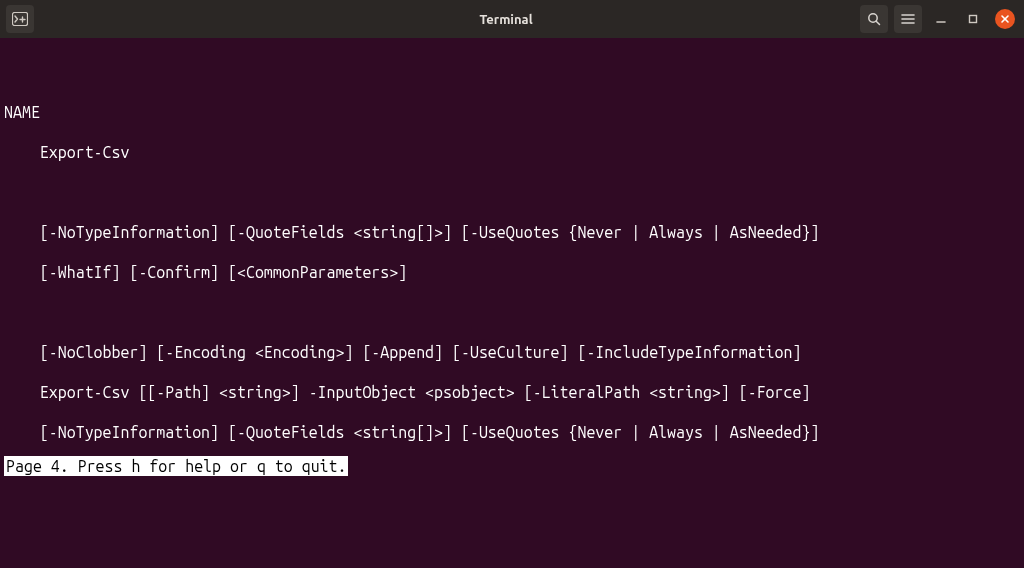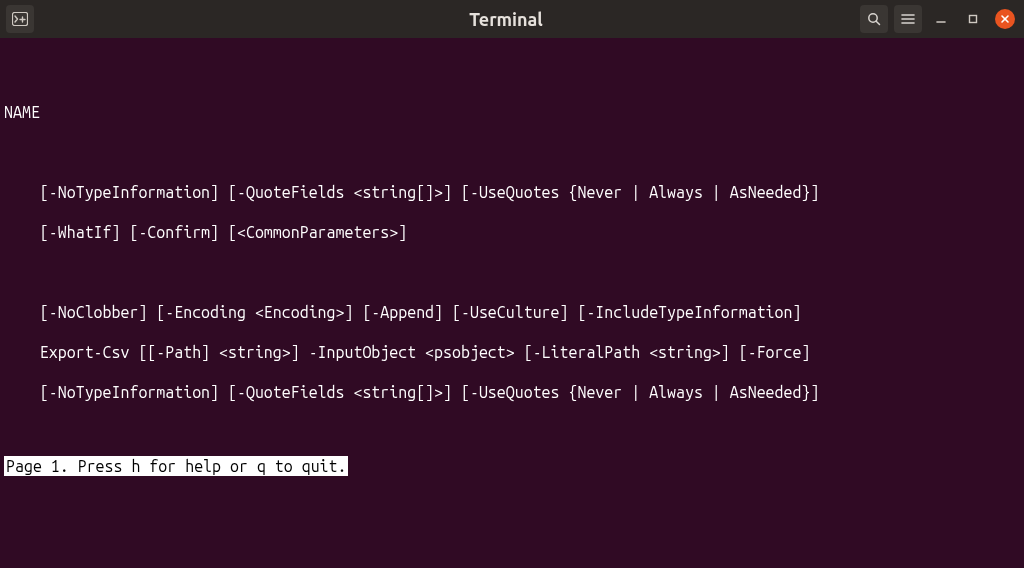--- a/index.html
+++ b/index.html
@@ -32,21 +32,21 @@
       align-items: center;
       justify-content: center;
       color: #d8d4cf;
     }
     .tb-title {
       position: absolute;
       left: 0; right: 12px;
       text-align: center;
       color: #e6e1dc;
       font-family: Ubuntu, "Segoe UI", sans-serif;
-      font-size: 18px;
+      font-size: 13px;
       font-weight: 600;
       pointer-events: none;
     }
     .tb-right {
       margin-left: auto;
       display: flex;
       align-items: center;
       gap: 6px;
     }
     .tb-action {
@@ -149,32 +149,33 @@
             <line x1="8" y1="2" x2="2" y2="8" stroke="#fff" stroke-width="1.6" stroke-linecap="round"></line>
           </svg>
       </div>
     </div>
   </div>
 </div>
 
 <div class="terminal">
 <div class="line"> </div>
 <div class="line">NAME</div>
+<div class="line">    <span>Export-Csv</span></div>
 <div class="line"> </div>
 <div class="line">    <span>[-NoTypeInformation] [-QuoteFields &lt;string[]&gt;] [-UseQuotes {Never | Always | AsNeeded}]</span></div>
 <div class="line">    <span>[-WhatIf] [-Confirm] [&lt;CommonParameters&gt;]</span></div>
 <div class="line"> </div>
 <div class="line">    <span>[-NoClobber] [-Encoding &lt;Encoding&gt;] [-Append] [-UseCulture] [-IncludeTypeInformation]</span></div>
 <div class="line">    <span>Export-Csv [[-Path] &lt;string&gt;] -InputObject &lt;psobject&gt; [-LiteralPath &lt;string&gt;] [-Force]</span></div>
 <div class="line">    <span>[-NoTypeInformation] [-QuoteFields &lt;string[]&gt;] [-UseQuotes {Never | Always | AsNeeded}]</span></div>
 
 
 
 
 
 
 
 
 
 
 
-  <div class="statusbar">Page 1. Press h for help or q to quit.</div>
+  <div class="statusbar">Page 4. Press h for help or q to quit.</div>
 </div>
 
 </body></html>

